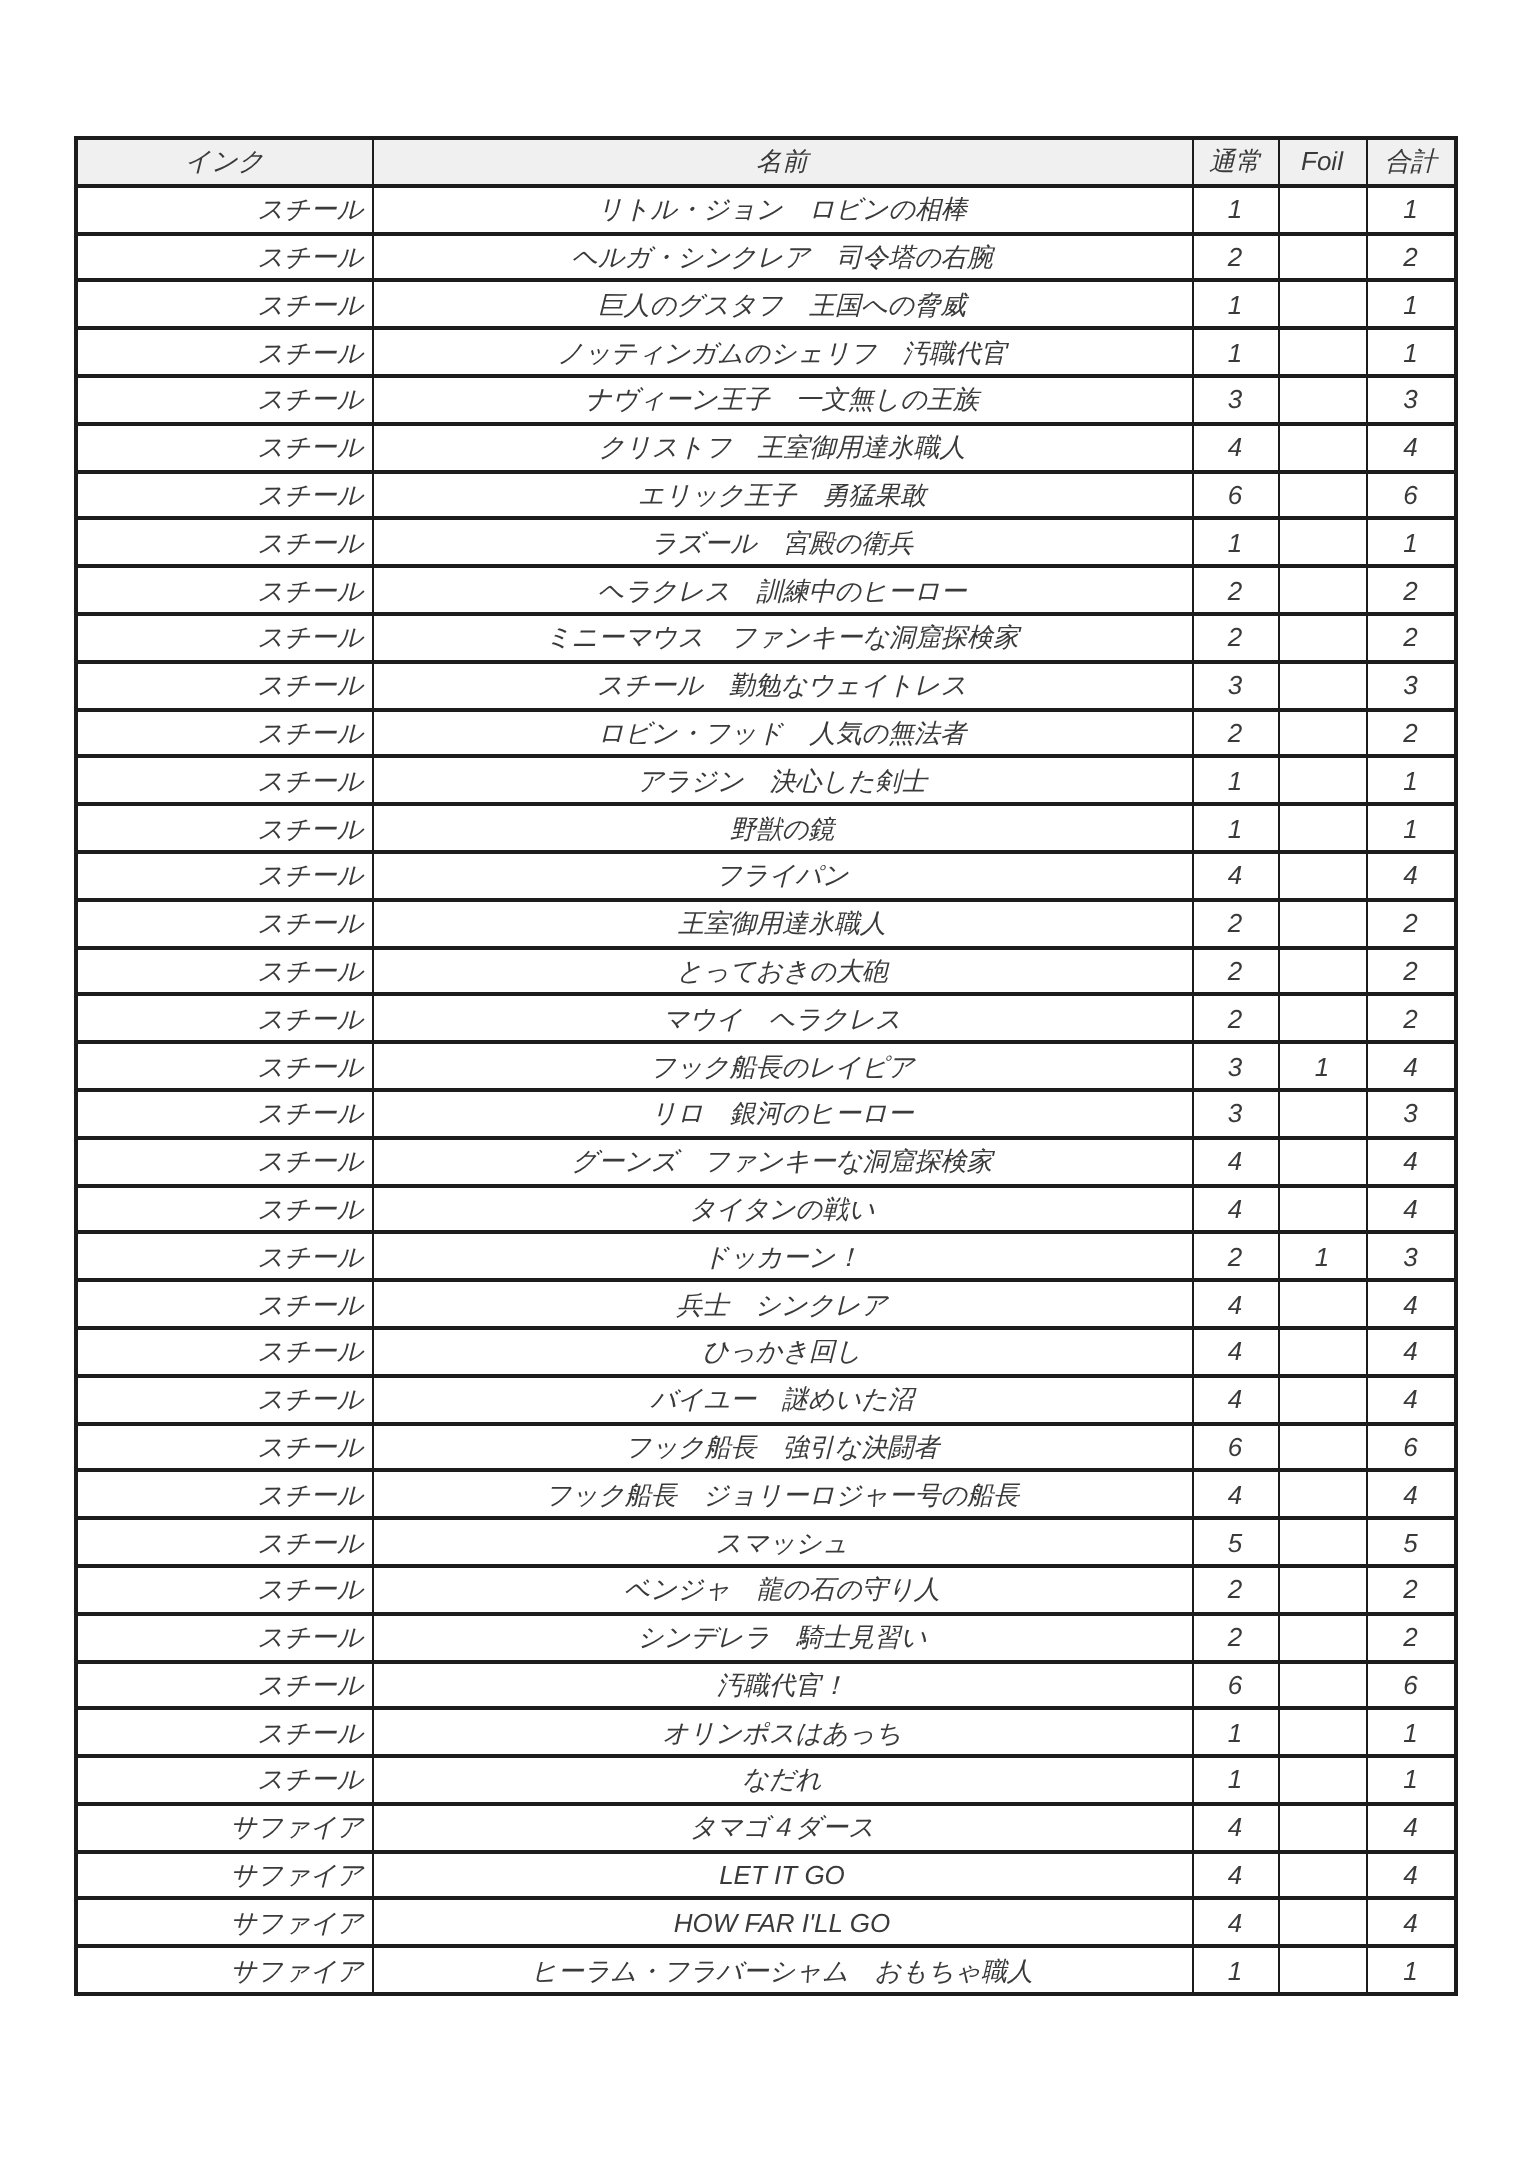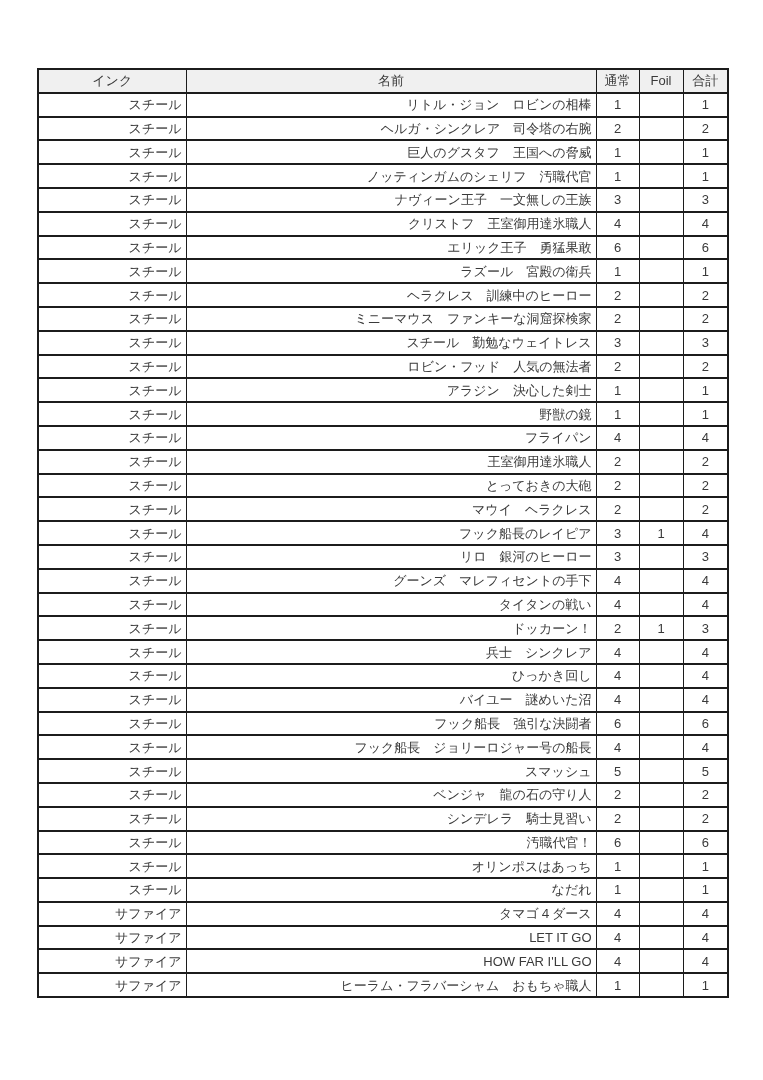--- a/index.html
+++ b/index.html
@@ -12,20 +12,21 @@
     height: 1080px;
     overflow: hidden;
     font-family: "Liberation Sans", "DejaVu Sans", sans-serif;
     color: #3a3a3a;
   }
   .page {
     position: relative;
     width: 640px;
     height: 1080px;
     background: #ffffff;
+    font-style: italic;
   }
   table.inventory {
     position: absolute;
     left: 37px;
     top: 68px;
     width: 690px;
     border-collapse: collapse;
     table-layout: fixed;
     border: 2px solid #1c1c1c;
     font-size: 13px;
@@ -42,21 +43,21 @@
     font-weight: normal;
     white-space: nowrap;
     overflow: hidden;
     line-height: 1;
   }
   table.inventory thead th {
     background: #f0f0f0;
     text-align: center;
   }
   .col-ink    { width: 148px; text-align: right; }
-  .col-name   { width: 410px; text-align: right; }
+  .col-name   { width: 410px; text-align: center; }
   .col-normal { width: 43px;  text-align: center; }
   .col-foil   { width: 44px;  text-align: center; }
   .col-total  { width: 45px;  text-align: center; }
 </style>
 </head>
 <body>
 
 <div class="page">
   <table class="inventory">
     <thead>
@@ -204,21 +205,21 @@
         </tr>
         <tr>
           <td class="col-ink">スチール</td>
           <td class="col-name">リロ　銀河のヒーロー</td>
           <td class="col-normal">3</td>
           <td class="col-foil"></td>
           <td class="col-total">3</td>
         </tr>
         <tr>
           <td class="col-ink">スチール</td>
-          <td class="col-name">グーンズ　マレフィセントの手下</td>
+          <td class="col-name">グーンズ　ファンキーな洞窟探検家</td>
           <td class="col-normal">4</td>
           <td class="col-foil"></td>
           <td class="col-total">4</td>
         </tr>
         <tr>
           <td class="col-ink">スチール</td>
           <td class="col-name">タイタンの戦い</td>
           <td class="col-normal">4</td>
           <td class="col-foil"></td>
           <td class="col-total">4</td>

